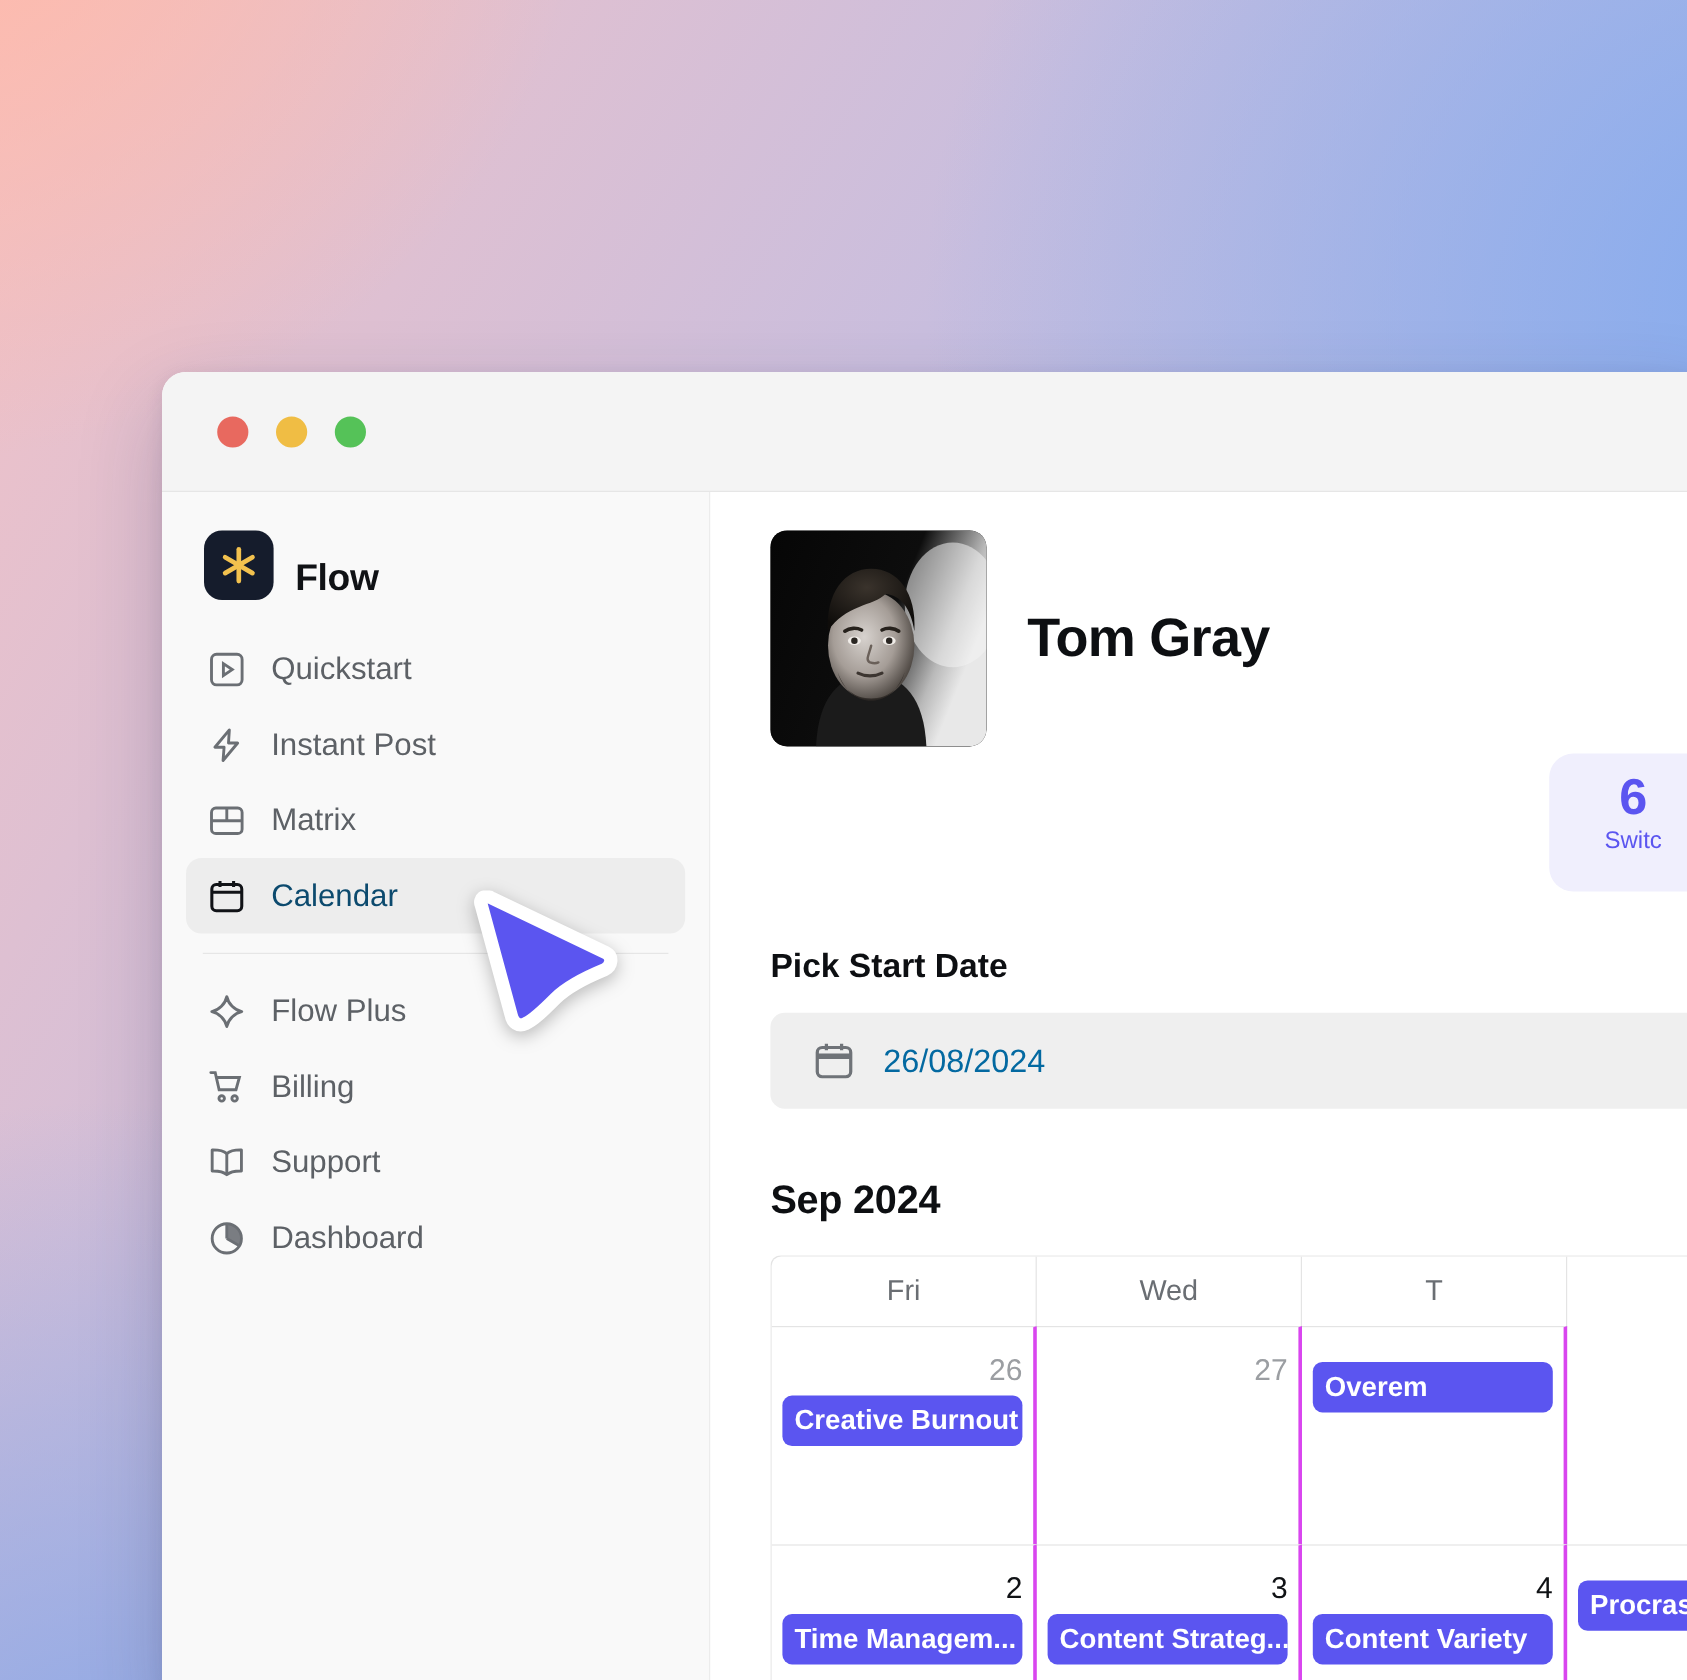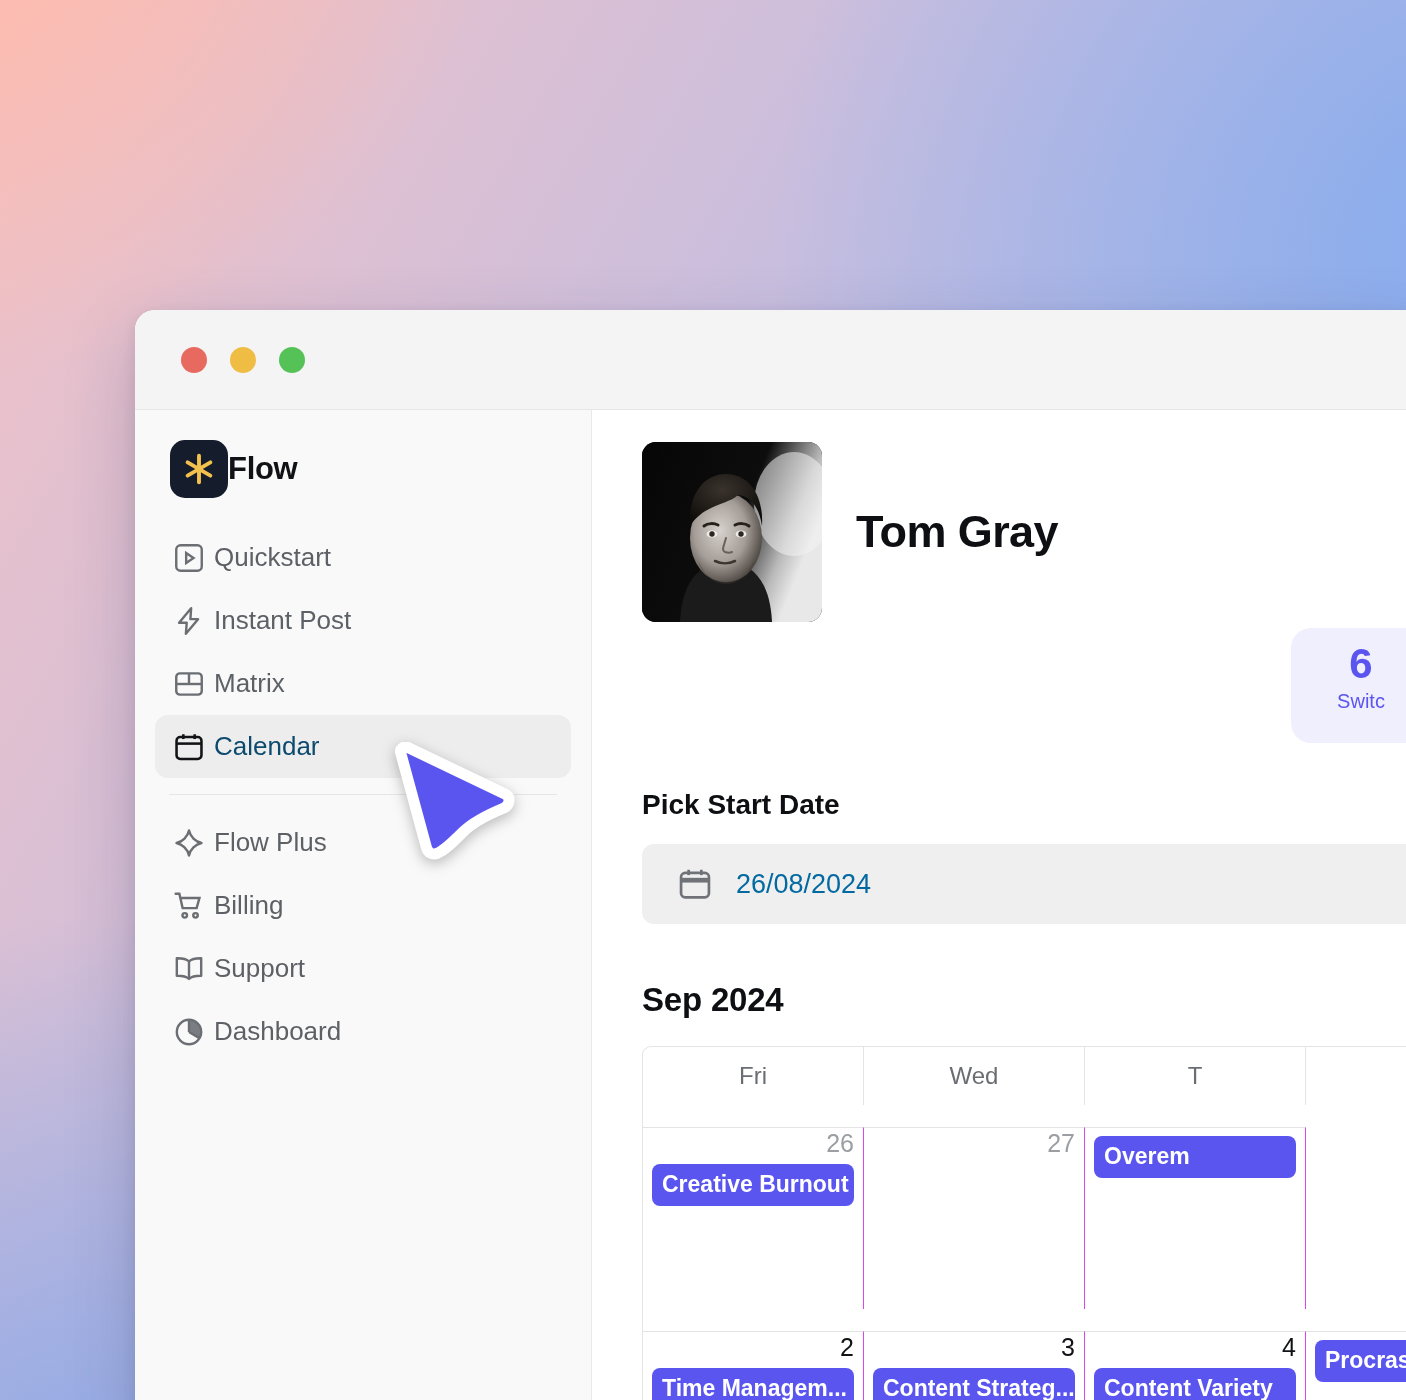--- a/index.html
+++ b/index.html
@@ -49,32 +49,32 @@
 
   
   #sidebar {
     width:457px;
     background:#f9f9f9;
     border-right:1px solid #e9e9e9;
     padding:28px 20px 0 20px;
     position:relative;
     flex:none;
   }
-  #brand { display:flex; align-items:center; padding:0 15px 0 15px; height:62px; margin-bottom:26px; }
+  #brand { display:flex; align-items:flex-end; gap:18px; padding:0 15px 0 15px; height:62px; margin-bottom:26px; }
   #brand-mark {
     width:58px; height:58px; border-radius:15px;
     background:#151c2c;
     display:flex; align-items:center; justify-content:center;
     flex:none;
   }
   #brand-mark svg { display:block; }
   #brand-name { font-size:31px; font-weight:700; color:#101215; letter-spacing:-.3px; }
 
   .nav-item {
-    display:flex; align-items:center; gap:8px;
+    display:flex; align-items:center; gap:20px;
     height:63px; padding:0 17px;
     border-radius:13px;
     color:#5d6166; font-size:26px;
     cursor:pointer;
   }
   .nav-item .ico { width:34px; height:34px; flex:none; display:block; }
   .nav-item.active { background:#ededed; color:#0c4a6e; font-weight:400; }
   .nav-item.active .ico { stroke:#111317; }
 
   #nav-divider { height:1px; background:#e6e6e6; margin:16px 14px 16px 14px; }
@@ -144,24 +144,23 @@
   .cal-head-cell {
     width:221px; flex:none;
     height:58px;
     border-right:1px solid #e4e4e4;
     display:flex; align-items:center; justify-content:center;
     font-size:24px; color:#6a6e73;
   }
   .cal-cell {
     width:221px; flex:none;
     height:182px;
-    border-right:1px solid #d946ef;
+    border-right:3px solid #d946ef;
     border-top:1px solid #e4e4e4;
-    padding:2px 9px 0 9px;
-    margin-top:22px;
+    padding:23px 9px 0 9px;
   }
   .cal-daynum {
     text-align:right;
     font-size:25px;
     line-height:1.1;
     margin-bottom:6px;
   }
   .cal-daynum.muted  { color:#9b9ea2; }
   .cal-daynum.normal { color:#101215; }
   .event-pill {

